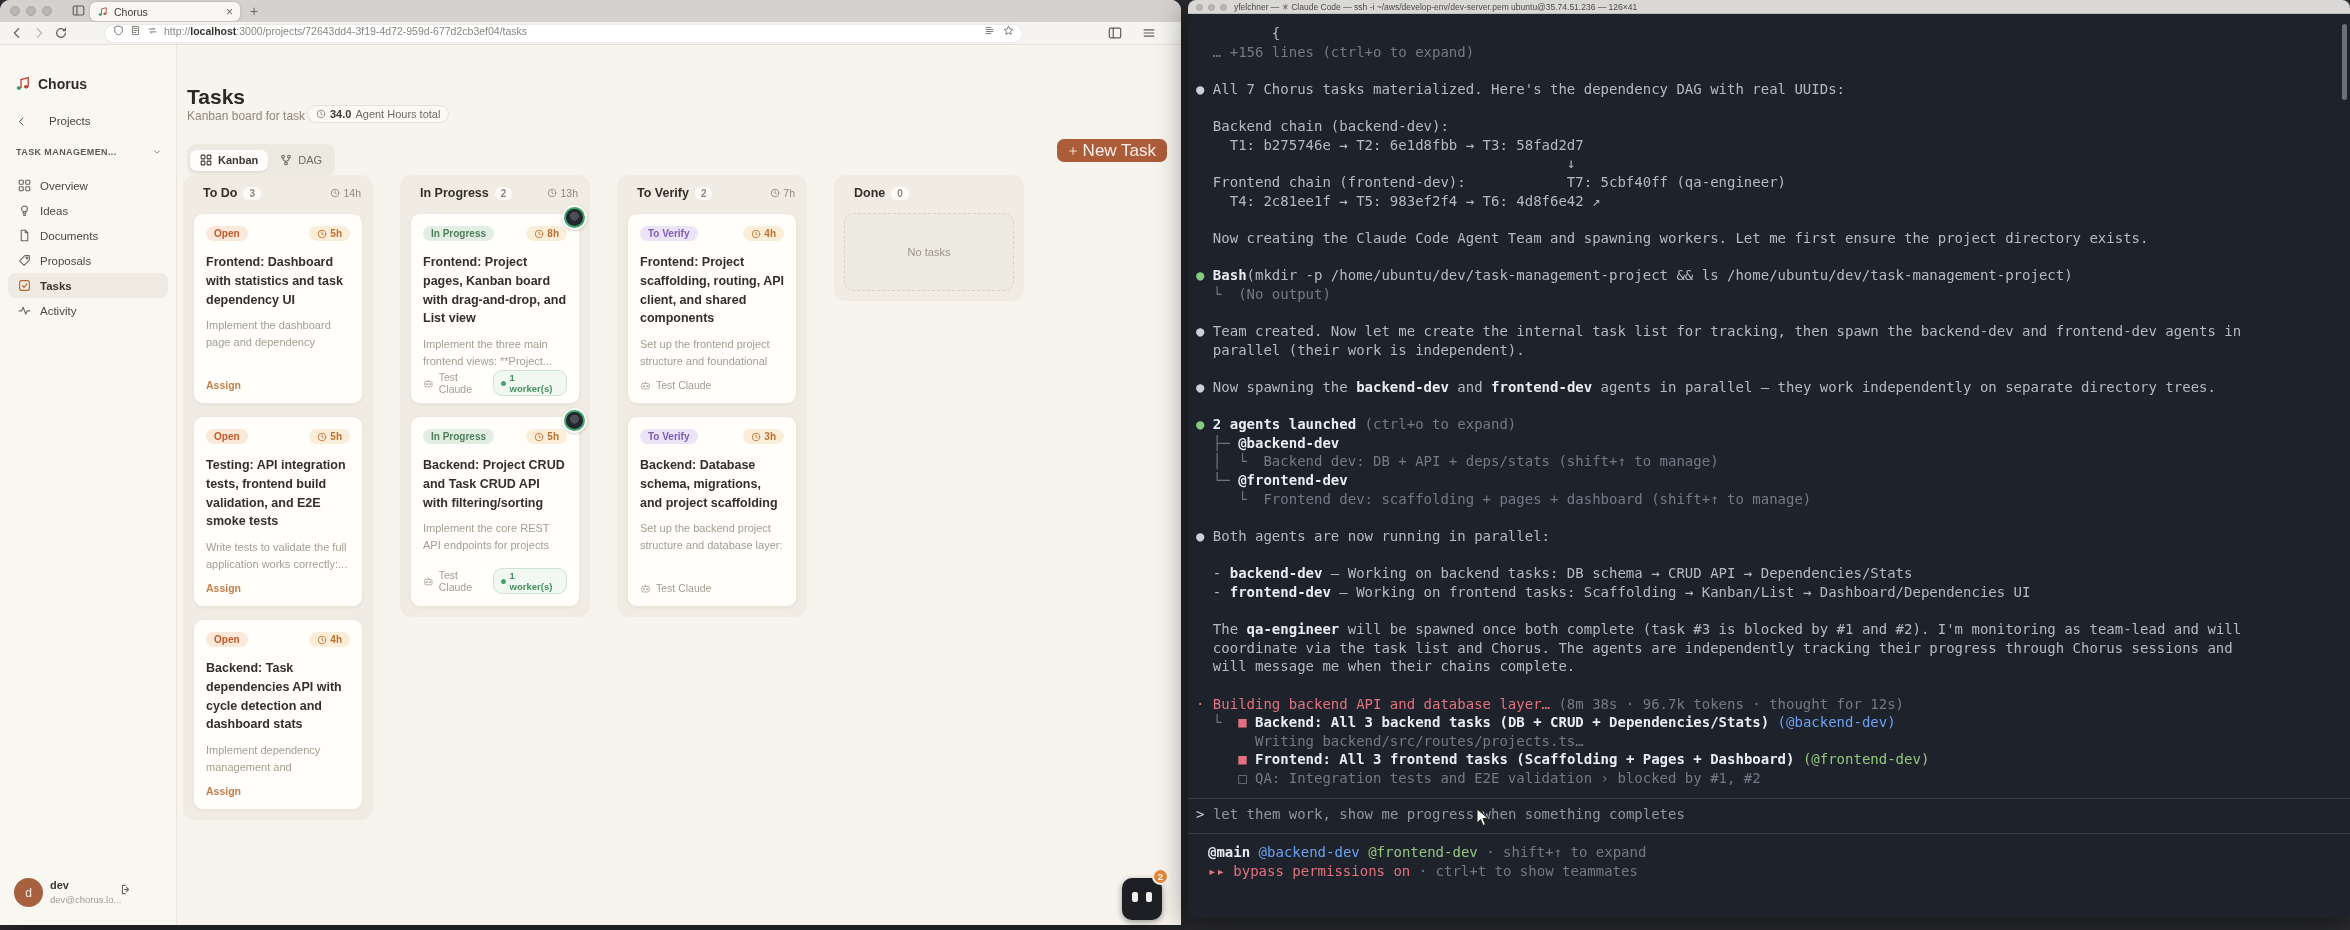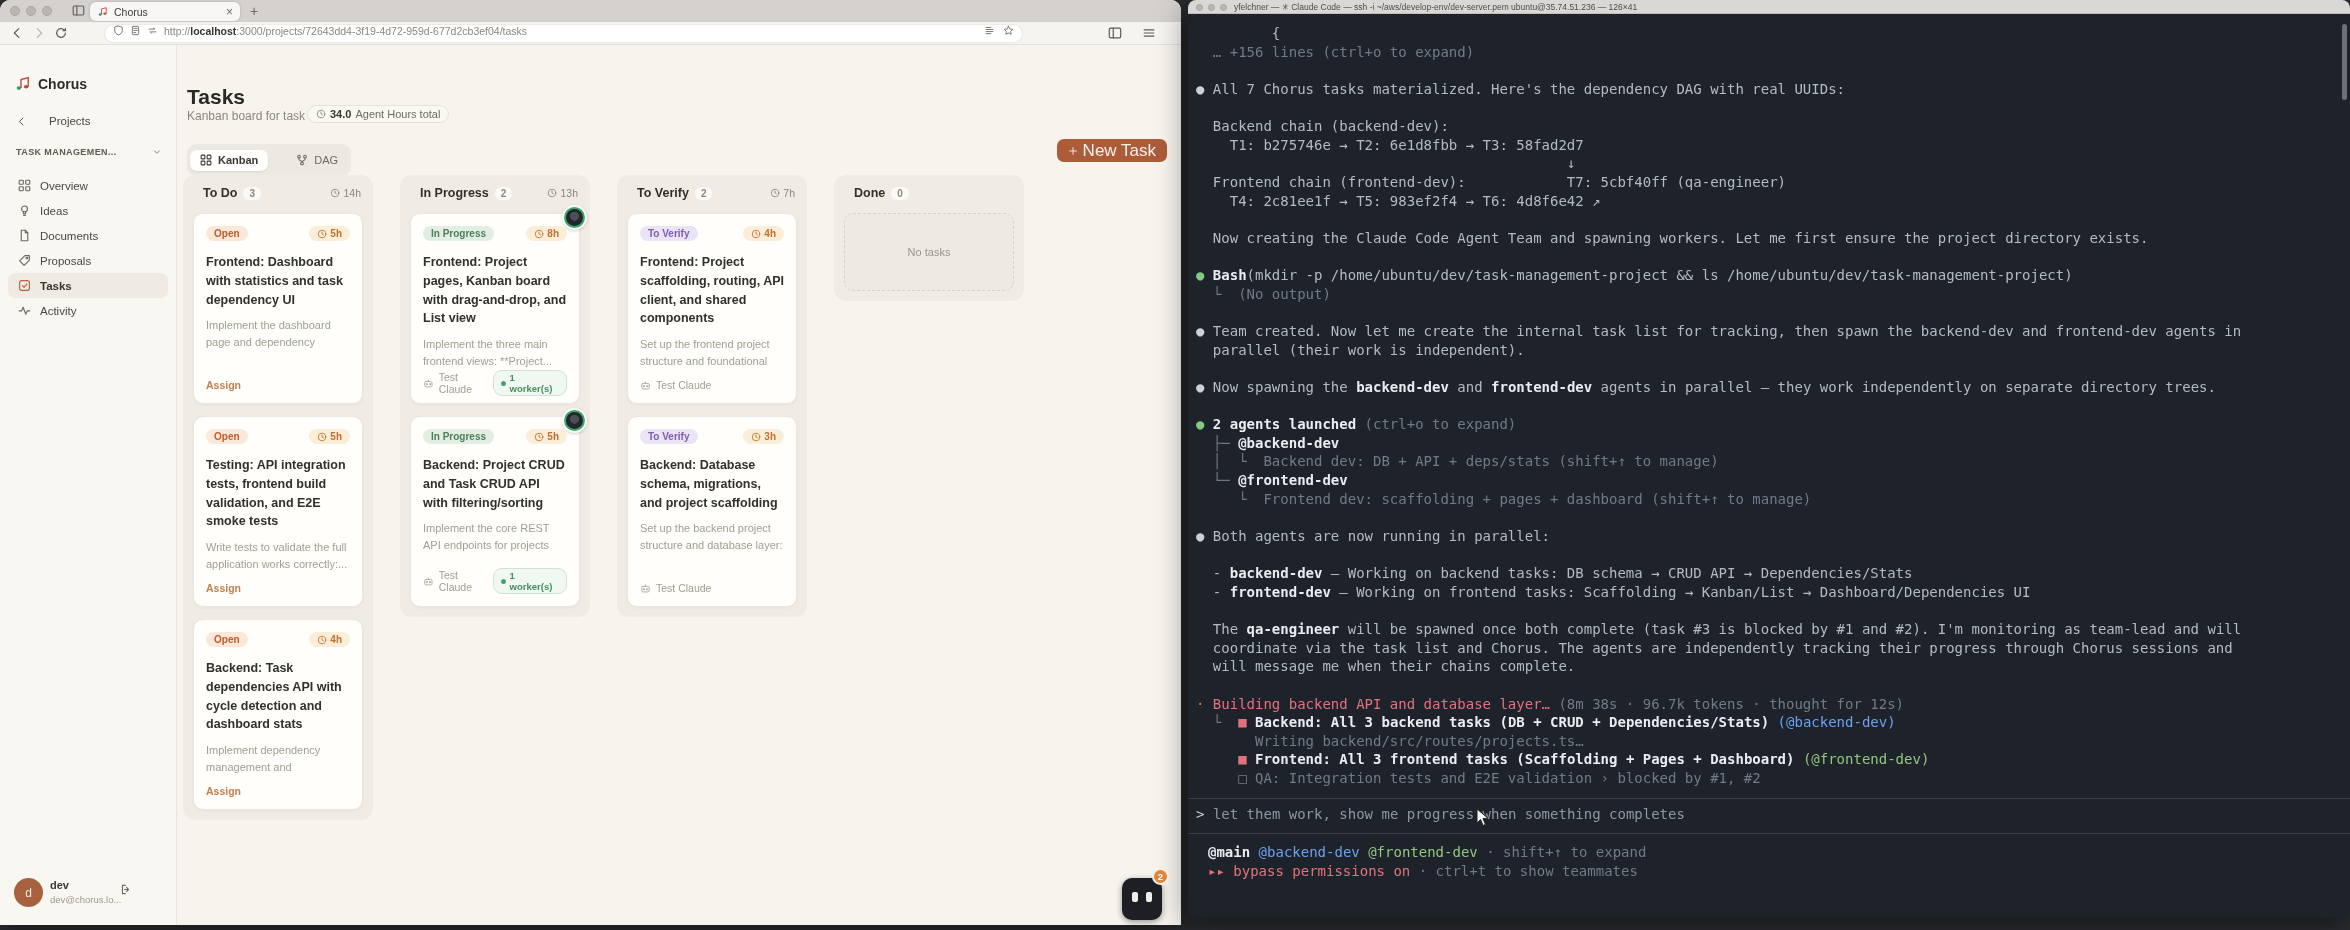--- a/index.html
+++ b/index.html
@@ -61,21 +61,21 @@
   .page-sub{position:absolute;left:10px;top:64px;font-size:12px;color:#8d877c;}
   .hours-pill{position:absolute;left:130px;top:60px;height:18px;border:1px solid #e7e2d7;background:#faf8f3;
               border-radius:9px;display:inline-flex;align-items:center;gap:4px;padding:0 8px;font-size:11px;color:#6f6a61;}
   .hours-pill .icon{width:10px;height:10px;color:#8d877c;}
   .hours-pill b{color:#3c3933;}
   .new-task{position:absolute;right:14px;top:94px;height:23px;background:#ad5c39;color:#f8f1ea;border:none;
             border-radius:7px;font-size:17px;display:inline-flex;align-items:center;gap:5px;padding:0 11px;
             font-family:Liberation Sans, sans-serif;}
   .new-task .icon{width:10px;height:10px;color:#f8f1ea;}
   .vtoggle{position:absolute;left:10px;top:99px;height:32px;background:#ece9e0;border-radius:9px;
-           display:inline-flex;align-items:center;padding:3px;gap:18px;}
+           display:inline-flex;align-items:center;padding:3px;gap:2px;}
   .vchip{display:inline-flex;align-items:center;gap:6px;height:21px;padding:0 10px;border-radius:7px;
          font-size:11px;color:#6e6a62;}
   .vchip .icon{width:12px;height:12px;}
   .vchip.active{background:#fffefc;color:#39362f;font-weight:700;box-shadow:0 1px 2px rgba(0,0,0,.08);}
 
   
   .col{position:absolute;top:130px;width:190px;background:#f0ece4;border-radius:12px;padding:10px;}
   .col-head{display:flex;align-items:center;gap:6px;font-size:12.5px;font-weight:700;color:#33302b;padding:1px 2px;margin-left:8px;}
   .col-count{background:#fbfaf7;color:#8d887e;font-size:10px;font-weight:600;padding:1px 6px;border-radius:6px;}
   .col-hours{margin-left:auto;display:inline-flex;gap:3px;align-items:center;font-size:10.5px;font-weight:400;color:#8d877c;}

